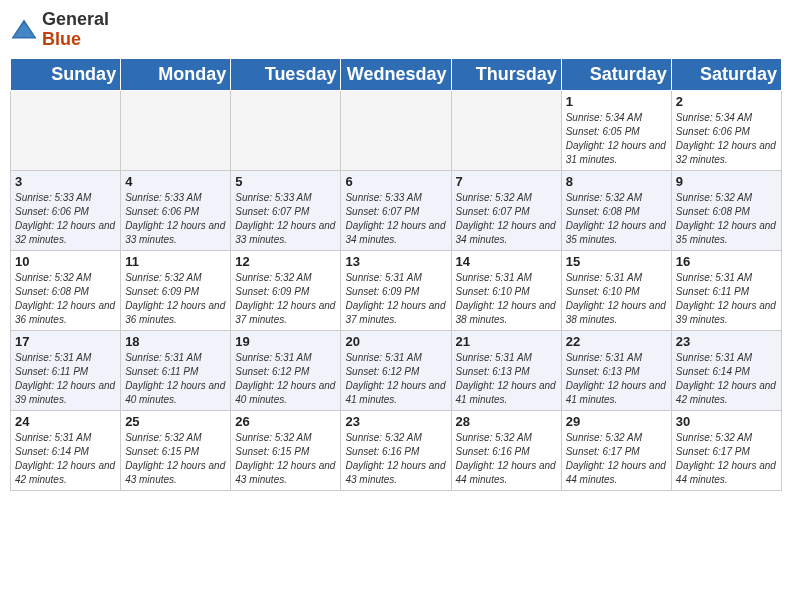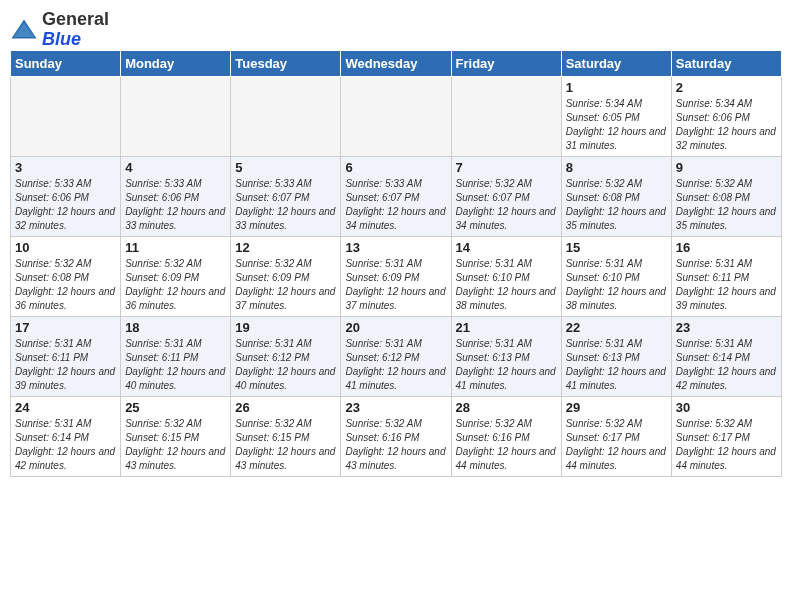--- a/index.html
+++ b/index.html
@@ -7,21 +7,21 @@
       font-family: Arial, sans-serif;
       background: #fff;
       width: 792px;
       min-height: 612px;
       padding: 10px;
     }
     .header {
       display: flex;
       justify-content: space-between;
       align-items: flex-end;
-      margin-bottom: 0;
+      margin-bottom: 8px;
     }
     .logo {
       display: flex;
       align-items: center;
       gap: 4px;
     }
     .logo-text {
       display: flex;
       flex-direction: column;
       line-height: 1.1;
@@ -42,24 +42,24 @@
       font-size: 15px;
       color: #555;
     }
     .calendar {
       width: 100%;
       border-collapse: collapse;
     }
     .calendar th {
       background: #2e6db4;
       color: #fff;
-      font-size: 13px;
+      font-size: 18px;
       font-weight: bold;
       padding: 5px 4px;
-      text-align: left;
+      text-align: right;
       border: 1px solid #fff;
     }
     .calendar td {
       vertical-align: top;
       border: 1px solid #ccc;
       padding: 3px 4px;
       font-size: 10.5px;
       color: #222;
       width: calc(100% / 7);
       background: #fff;
@@ -91,35 +91,35 @@
 <body>
 
 <div class="header">
   <div class="logo">
     <svg class="logo-icon" viewBox="0 0 40 40">
       <polygon points="20,5 38,32 2,32" fill="#2e6db4"></polygon>
       <polygon points="20,10 35,30 5,30" fill="#5a9fd4" opacity="0.5"></polygon>
     </svg>
     <div class="logo-text">
       <span style="font-size:18px;font-weight:bold;color:#333;">General</span>
-      <span style="font-size:18px;font-weight:bold;color:#1d4ed8;font-style:italic;">Blue</span>
+      <span style="font-size:18px;font-weight:bold;color:#c2410c;">Blue</span>
     </div>
   </div>
   <div class="title-block">
   </div>
 </div>
 
 <table class="calendar">
   <thead>
     <tr>
     <th>Sunday</th>
         <th>Monday</th>
         <th>Tuesday</th>
         <th>Wednesday</th>
-        <th>Friday</th>
+        <th>Thursday</th>
         <th>Saturday</th>
         <th>Saturday</th>
       </tr>
   </thead>
   <tbody id="calendar-body">
   <tr>
         <td class="empty"></td>
         <td class="empty"></td>
         <td class="empty"></td>
         <td class="empty"></td>

